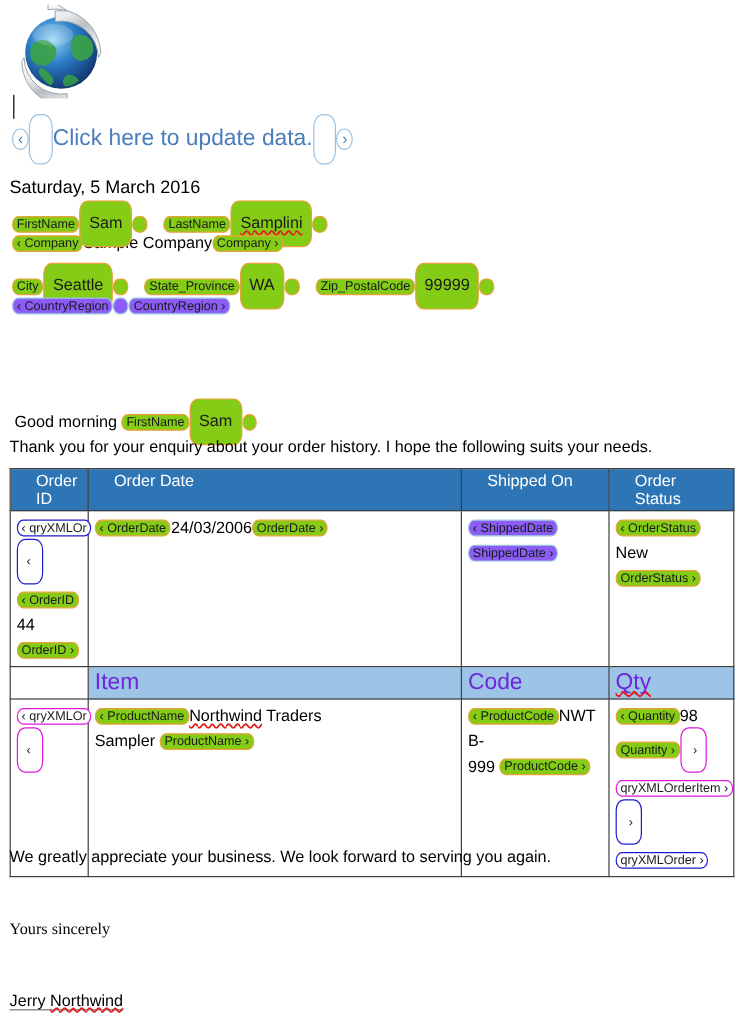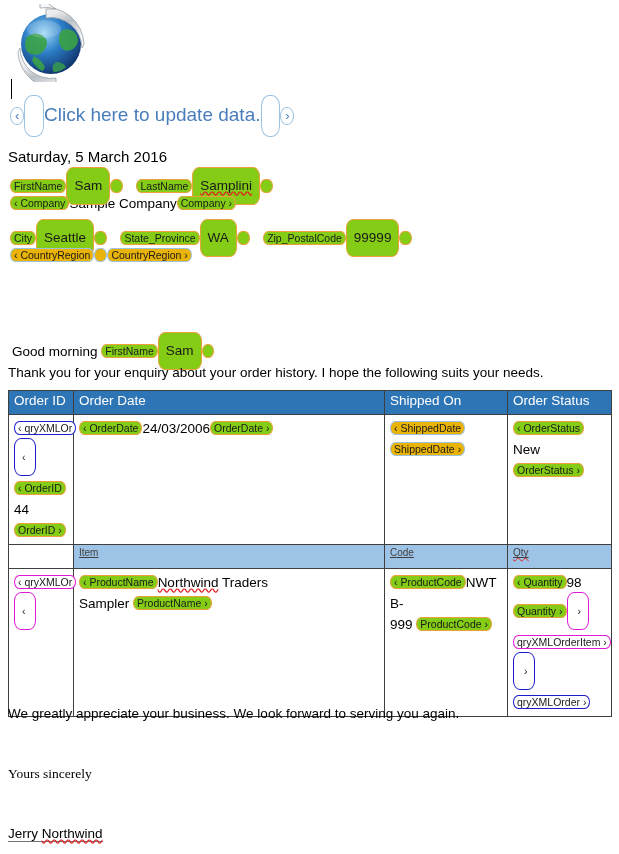--- a/index.html
+++ b/index.html
@@ -16,21 +16,21 @@
 
   
   .tag{
     display:inline-block;vertical-align:baseline;
     font-size:10.5px;line-height:12px;
     padding:0 3px;margin:0 0px;
     white-space:nowrap;position:relative;top:-1px;
   }
   .tag-o{color:#1a1a1a;border:1.2px solid #e9a13b;border-radius:7px/9px;background:#84cc16;}
   .tag-b{color:#1a1a1a;border:1.2px solid #1c1ccd;border-radius:7px/9px;background:#ffffff;}
-  .tag-lb{color:#1a1a1a;border:1.2px solid #9cc2e0;border-radius:7px/9px;background:#eab308;}
+  .tag-lb{color:#1a1a1a;border:1.2px solid #9cc2e0;border-radius:7px/9px;background:#8b5cf6;}
   .tag-m{color:#1a1a1a;border:1.2px solid #e018d8;border-radius:7px/9px;background:#ffffff;}
   .tag-link{color:#4a7ebb;border:1.2px solid #9cc2e0;border-radius:8px/11px;background:#ffffff;}
   .tag-empty{padding:12px 7px;}
   .tag-tiny{padding:0 4px;}
   .val{font-size:13.5px;}
 
   
   .addr{position:absolute;left:10px;}
   .addr .line{margin:0;padding:0;height:26px;white-space:nowrap;}
 
@@ -38,22 +38,22 @@
   .updatelink{position:absolute;left:10px;top:96px;font-size:19px;color:#4a7ebb;line-height:24px;white-space:nowrap;}
   .updatelink .tag{font-size:13px;line-height:16px;}
 
   .dateline{position:absolute;left:8px;top:136px;font-size:15px;margin-top:12px;}
   .greet{position:absolute;left:12px;top:333px;font-size:13.5px;white-space:nowrap;}
   .thanks{position:absolute;left:8px;top:365px;font-size:13.5px;}
 
   
   .tbl{position:absolute;left:8px;top:390px;width:603px;border-collapse:collapse;table-layout:fixed;}
   .tbl td,.tbl th{border:1px solid #3f3f3f;padding:3px 5px;vertical-align:top;text-align:left;font-weight:normal;}
-  .hdr td{background:#2e75b6;color:#ffffff;font-size:13.5px;padding:2px 5px;height:19px;}
-  .subhdr td{background:#9dc3e6;color:#404040;font-size:10px;padding:2px 5px;height:19px;text-decoration:underline;}
+  .hdr td{background:#2e75b6;color:#ffffff;font-size:13.5px;padding:2px 21px;height:19px;}
+  .subhdr td{background:#9dc3e6;color:#6d28d9;font-size:19px;padding:2px 5px;height:19px;}
   .subhdr td.blank{background:#ffffff;border-right:1px solid #3f3f3f;}
   .c1{width:65px;}.c2{width:311px;}.c3{width:123px;}.c4{width:104px;}
   .cell{font-size:13.5px;line-height:21px;}
   .cell .tag{margin-bottom:1px;}
   .r1 td{height:113px;}
   .r2 td{height:113px;}
   .ctr{text-align:center;}
 
   
   .sq{

